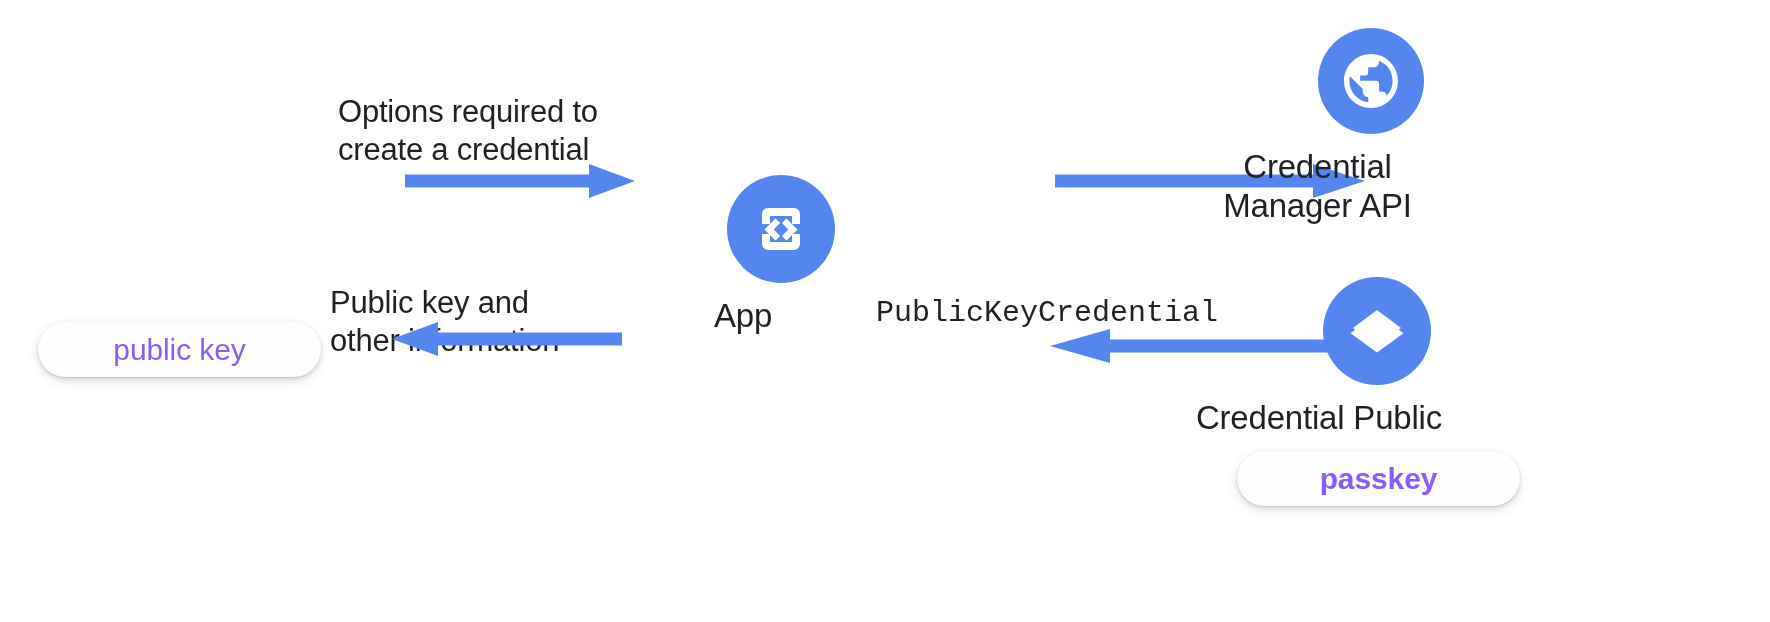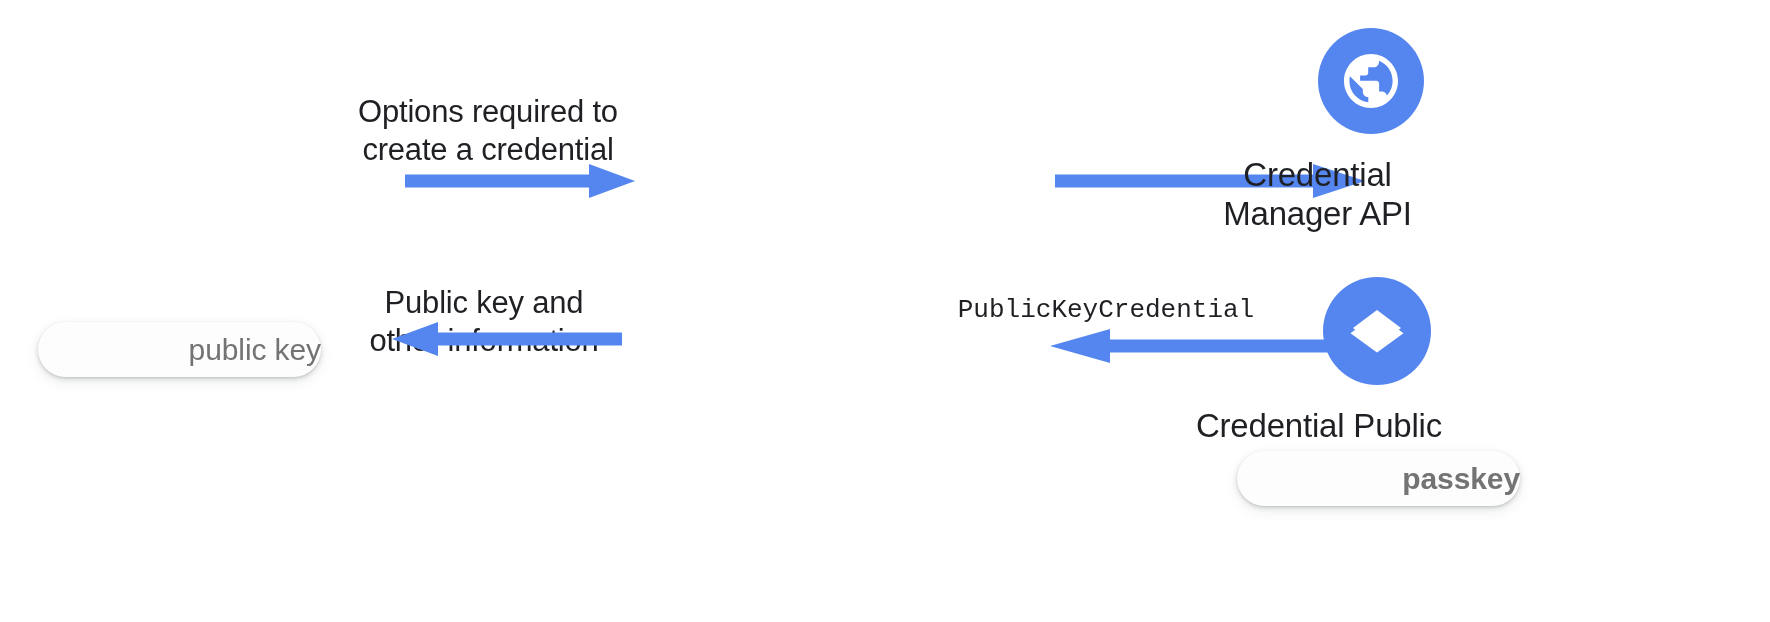--- a/index.html
+++ b/index.html
@@ -18,21 +18,20 @@
     background: #ffffff;
     overflow: hidden;
   }
 
   
   .node {
     position: absolute;
     display: flex;
     flex-direction: column;
     align-items: center;
-    gap: 8px;
   }
   .node-icon {
     border-radius: 50%;
     background: #5586f0;
     display: flex;
     align-items: center;
     justify-content: center;
     flex: none;
   }
   .node-label {
@@ -49,39 +48,39 @@
   
   .pill {
     position: absolute;
     background: #fdfdfd;
     border-radius: 999px;
     box-shadow: 0 2px 5px rgba(60,64,67,0.18),
                 0 1px 2px rgba(60,64,67,0.12),
                 0 5px 14px rgba(60,64,67,0.09);
     display: flex;
     align-items: center;
-    justify-content: flex-end;
-    color: #737373;
+    justify-content: center;
+    color: #8b5cf6;
     font-size: 30px;
     letter-spacing: -0.1px;
   }
 
   
   .caption {
     position: absolute;
     color: #1f2023;
     font-size: 31px;
     line-height: 1.23;
-    text-align: center;
+    text-align: left;
     white-space: pre-line;
     letter-spacing: -0.2px;
   }
   .caption.mono {
     font-family: "Liberation Mono", "DejaVu Sans Mono", monospace;
-    font-size: 26px;
+    font-size: 30px;
     letter-spacing: 0px;
   }
 
   
   .arrow { position: absolute; }
   .arrow svg { display: block; }
 </style>
 </head>
 <body>
 
@@ -103,20 +102,35 @@
 
   <div class="caption" style="left:330px; top:250px; width:308px;margin-top:34px;">Public key and
 other information</div>
   <div class="arrow" style="left:392px; top:318px;">
     <svg width="230" height="42" viewBox="0 0 230 42" aria-hidden="true">
       <rect x="38" y="14.5" width="192" height="13" fill="#5586f0"></rect>
       <polygon points="46,4 0,21 46,38" fill="#5586f0"></polygon>
     </svg>
   </div>
 
+  <div class="node" style="left:727px; top:175px; width:108px;">
+    <div class="node-icon" style="width:108px; height:108px;">
+      <svg width="66" height="66" viewBox="0 0 66 66" aria-hidden="true">
+
+        <path d="M20 12h26a6 6 0 0 1 6 6v10h-8v-8H22v8h-8V18a6 6 0 0 1 6-6z" fill="#ffffff"></path>
+
+        <path d="M14 38h8v8h22v-8h8v10a6 6 0 0 1-6 6H20a6 6 0 0 1-6-6V38z" fill="#ffffff"></path>
+
+        <path d="M27.5 22.5l4.6 4.6-6.4 6.4 6.4 6.4-4.6 4.6-11-11z" fill="#ffffff"></path>
+
+        <path d="M38.5 22.5l11 11-11 11-4.6-4.6 6.4-6.4-6.4-6.4z" fill="#ffffff"></path>
+      </svg>
+    </div>
+    <div class="node-label" style="width:260px; margin-left:-76px;">App</div>
+  </div>
 
   <div class="arrow" style="left:1055px; top:160px;">
     <svg width="310" height="42" viewBox="0 0 310 42" aria-hidden="true">
       <rect x="0" y="14.5" width="266" height="13" fill="#5586f0"></rect>
       <polygon points="258,4 310,21 258,38" fill="#5586f0"></polygon>
     </svg>
   </div>
 
   <div class="caption mono" style="left:876px; top:295px; width:460px;">PublicKeyCredential</div>
   <div class="arrow" style="left:1050px; top:325px;">

